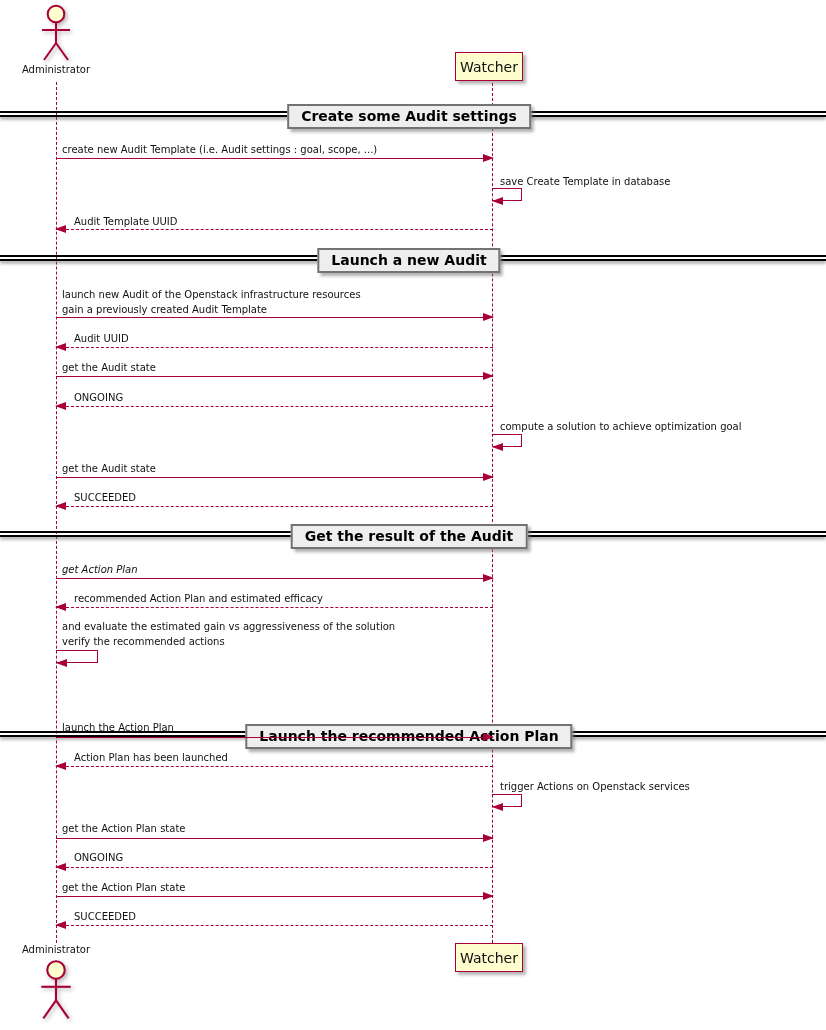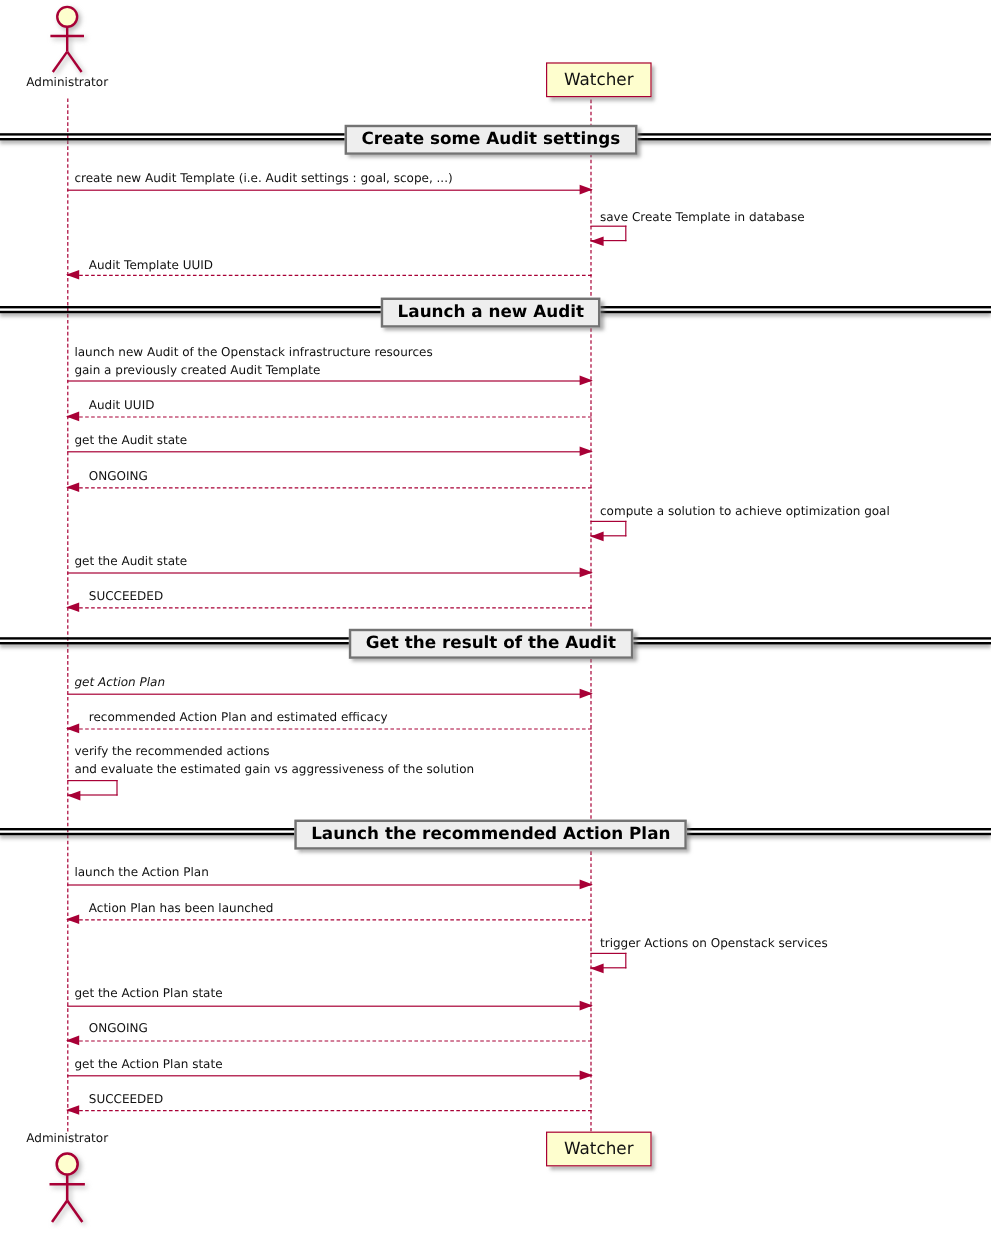--- a/index.html
+++ b/index.html
@@ -5,21 +5,21 @@
   :root { --c: #A80036; --fill: #FEFECE; --divfill: #EEEEEE; --txt: #111111; }
   * { margin:0; padding:0; box-sizing:border-box; }
   body { background:#ffffff; font-family:"DejaVu Sans", sans-serif; }
   .canvas { position:relative; width:826px; height:1030px; background:#ffffff; overflow:hidden; }
 
   .lifeline { position:absolute; width:0; border-left:1.2px dashed var(--c); }
 
   .actor-figure { position:absolute; filter: drop-shadow(2.5px 2.5px 2px rgba(120,120,120,.55)); }
   .actor-label { position:absolute; transform:translateX(-50%); font-size:10px; color:var(--txt); white-space:nowrap; }
 
-  .participant-box { position:absolute; width:88px; height:29px; background:var(--fill);
+  .participant-box { position:absolute; width:68px; height:29px; background:var(--fill);
     border:1.8px solid var(--c); display:flex; align-items:center; justify-content:center;
     font-size:14px; color:var(--txt); box-shadow:3px 3px 3px rgba(120,120,120,.55); }
 
   .divider { position:absolute; left:0; width:826px; height:25px; }
   .divider-lines { position:absolute; left:0; right:0; top:7px; height:6px;
     border-top:2px solid #000; border-bottom:2px solid #000;
     box-shadow:0 3px 3px rgba(120,120,120,.5); }
   .divider-box { position:absolute; top:0; left:409px; transform:translateX(-50%);
     background:var(--divfill); border:2px solid #737373; padding:2px 12px 3px 12px;
     font-size:14px; font-weight:bold; color:#000; white-space:nowrap;
@@ -131,27 +131,27 @@
     <div class="arr solid right" style="top:578px;"></div>
   </div>
 
   <div>
     <div class="msg-label" style="left:74px; top:591px;">recommended Action Plan and estimated efficacy</div>
     <div class="arr dashed left" style="top:607px;"></div>
   </div>
 
   <div>
     <div class="msg-label" style="left:62px; top:619px;">
+      <div>and evaluate the estimated gain vs aggressiveness of the solution</div>
       <div>verify the recommended actions</div>
-      <div>and evaluate the estimated gain vs aggressiveness of the solution</div>
     </div>
     <div class="self-loop" style="left:56px; top:650px; width:42px;"></div>
   </div>
 
-  <div class="divider" style="top:683px;text-align:center;">
+  <div class="divider" style="top:724px;text-align:center;">
     <div class="divider-lines"></div>
     <div class="divider-box">Launch the recommended Action Plan</div>
   </div>
 
   <div>
     <div class="msg-label" style="left:62px; top:720px;">launch the Action Plan</div>
     <div class="arr solid right" style="top:737px;"></div>
   </div>
 
   <div>

